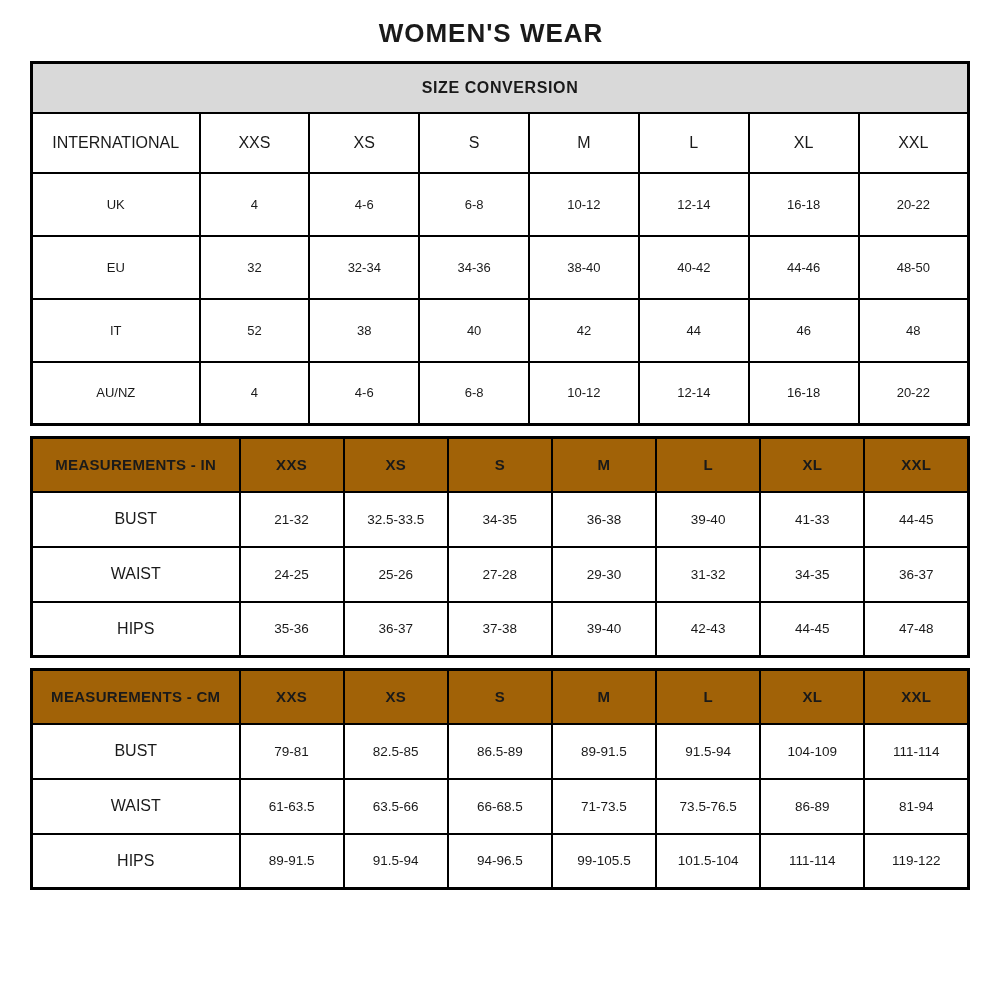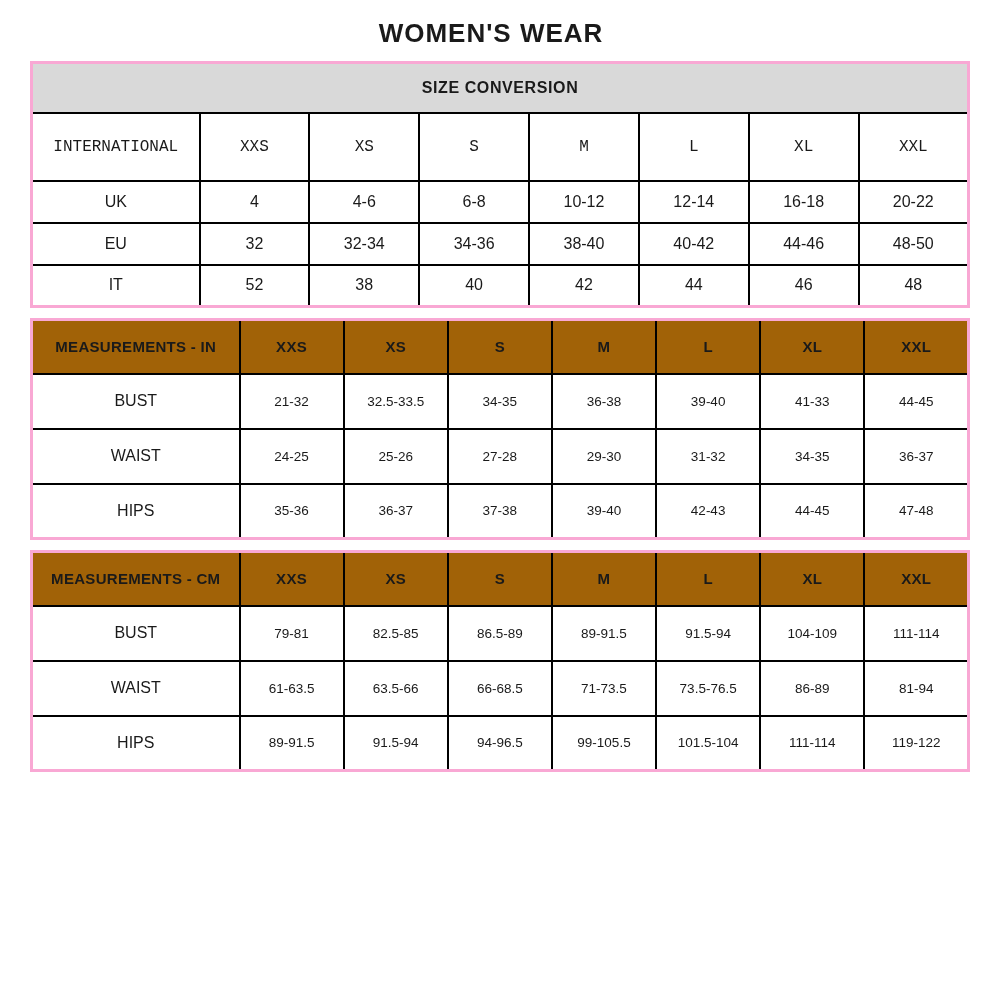--- a/index.html
+++ b/index.html
@@ -20,21 +20,21 @@
     text-align: center;
     font-size: 26px;
     font-weight: 700;
     letter-spacing: 1px;
     margin: 8px 0 12px 0;
   }
   table.size-table {
     border-collapse: collapse;
     table-layout: fixed;
     width: 940px;
-    border: 3px solid #f9a8d4;
+    border: 3px solid #000000;
     margin-bottom: 10px;
   }
   table.size-table th,
   table.size-table td {
     border: 2px solid #000;
     text-align: center;
     vertical-align: middle;
     padding: 2px 4px;
     overflow: hidden;
   }
@@ -42,28 +42,27 @@
   .t1 .caption-cell {
     background: #d9d9d9;
     height: 50px;
     font-size: 16px;
     font-weight: 700;
     letter-spacing: 0.6px;
   }
   .t1 thead th.colhead {
     font-weight: 400;
     font-size: 16px;
-    height: 68px;
+    height: 60px;
     background: #ffffff;
-    font-family: Liberation Mono, monospace;
   }
   .t1 tbody th, .t1 tbody td {
     font-weight: 400;
-    font-size: 16px;
-    height: 42px;
+    font-size: 13px;
+    height: 63px;
   }
   .t1 col.c-label { width: 168px; }
   
   .tm thead th {
     background: #a16207;
     font-weight: 700;
     font-size: 15px;
     height: 54px;
     letter-spacing: 0.3px;
   }
@@ -137,20 +136,30 @@
         <tr>
           <th class="row-label">IT</th>
           <td>52</td>
           <td>38</td>
           <td>40</td>
           <td>42</td>
           <td>44</td>
           <td>46</td>
           <td>48</td>
         </tr>
+        <tr>
+          <th class="row-label">AU/NZ</th>
+          <td>4</td>
+          <td>4-6</td>
+          <td>6-8</td>
+          <td>10-12</td>
+          <td>12-14</td>
+          <td>16-18</td>
+          <td>20-22</td>
+        </tr>
       </tbody>
   </table>
 
   <table class="size-table tm">
     <colgroup>
       <col class="c-label">
         <col>
         <col>
         <col>
         <col>

